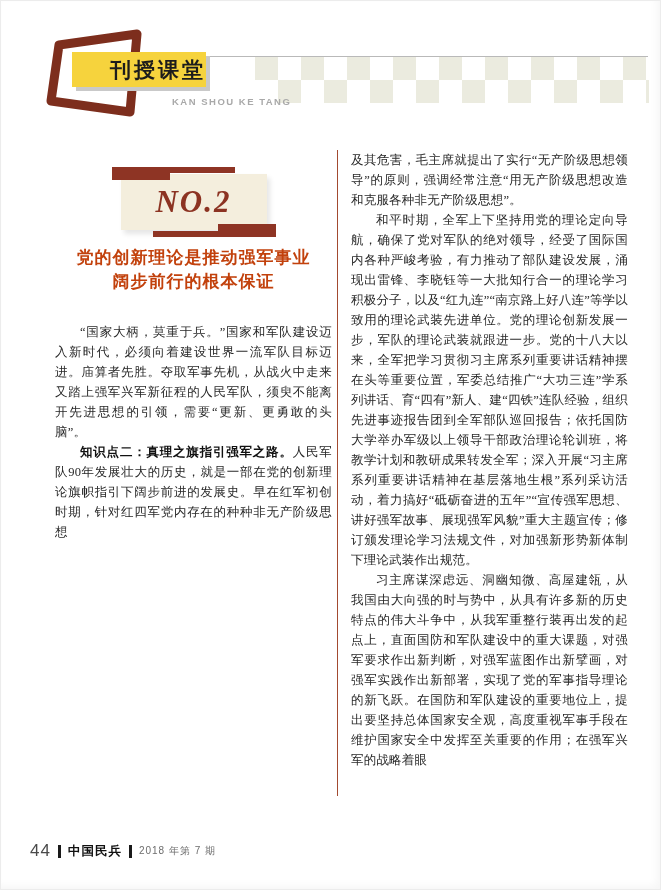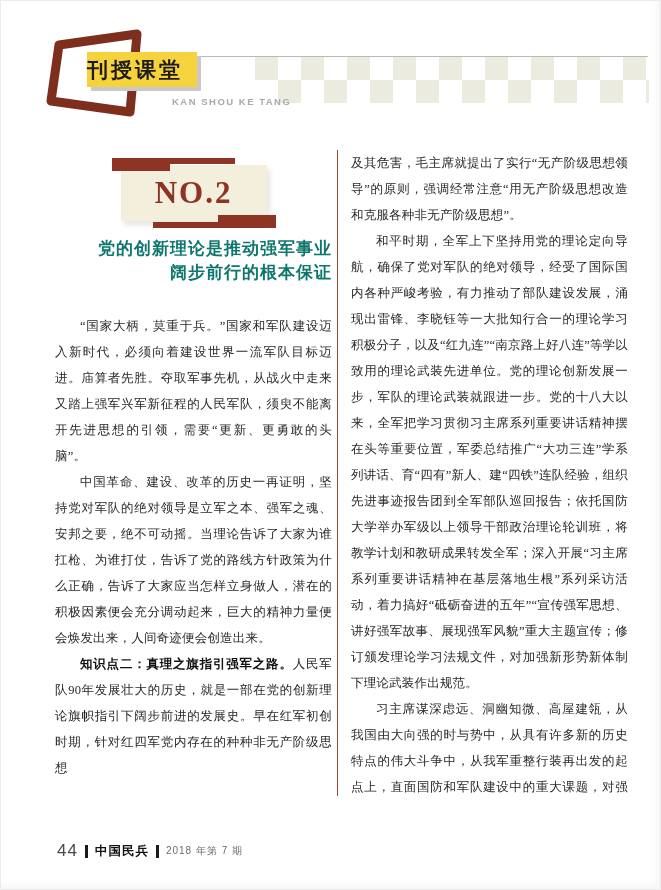--- a/index.html
+++ b/index.html
@@ -11,69 +11,69 @@
   }
   
   .hdr-rule{position:absolute;top:56px;left:200px;width:448px;height:1px;background:#b9b9b9;}
   .checker{
     position:absolute;top:57px;left:255px;width:394px;height:46px;
     background:repeating-conic-gradient(#ebebdf 0 25%, transparent 0 50%);
     background-size:46px 46px;background-position:-23px 0;
   }
   .hdr-shape{position:absolute;left:42px;top:28px;width:104px;height:96px;}
   .hdr-badge{
-    position:absolute;left:87px;top:52px;width:110px;height:35px;
+    position:absolute;left:72px;top:52px;width:110px;height:35px;
     background:#f6d33d;box-shadow:4px 4px 0 #c9c9c9;
-    display:flex;align-items:center;justify-content:flex-start;
+    display:flex;align-items:center;justify-content:flex-end;
     font-family:"Liberation Sans","DejaVu Sans",sans-serif;
-    font-weight:bold;font-size:21px;letter-spacing:3px;color:#1c1c1c;z-index:2;
+    font-weight:bold;font-size:21px;letter-spacing:3px;color:#1c1c1c;z-index:2;padding-left:24px;
   }
   .hdr-sub{
     position:absolute;left:137px;top:96px;
     font-family:"Liberation Sans","DejaVu Sans",sans-serif;
     font-size:9.5px;letter-spacing:1.5px;color:#a9a9a9;font-weight:bold;padding-left:35px;
   }
   
   .divider{position:absolute;left:337px;top:150px;width:1px;height:646px;background:#a24a30;}
   .col{position:absolute;top:148px;width:277px;height:652px;overflow:hidden;}
   .col-left{left:55px;}
   .col-right{left:351px;}
   
-  .no2-wrap{width:146px;margin:17px auto 0;position:relative;}
+  .no2-wrap{width:146px;margin:26px auto 0;position:relative;font-style:italic;}
   .no2-box{
     position:relative;width:146px;height:56px;background:#f4eedd;
     box-shadow:3px 4px 5px rgba(0,0,0,0.10);
     display:flex;align-items:center;justify-content:center;
   }
   .no2-num{
     font-family:"Liberation Serif","DejaVu Serif",serif;font-weight:bold;
     font-size:31px;color:#8c3322;letter-spacing:2px;
   }
   .bar{position:absolute;background:#8e3424;}
   .bar-tl-thick{top:-7px;left:-9px;width:58px;height:13px;}
   .bar-tl-thin{top:-7px;left:46px;width:68px;height:6px;}
   .bar-br-thick{bottom:-7px;right:-9px;width:58px;height:13px;}
   .bar-br-thin{bottom:-7px;right:46px;width:68px;height:6px;}
   
   .sec-title{
-    margin-top:16px;text-align:right;font-weight:bold;
-    font-size:17px;line-height:24px;color:#0f766e;letter-spacing:1px;
+    margin-top:16px;text-align:center;font-weight:bold;
+    font-size:17px;line-height:24px;color:#c2410c;letter-spacing:1px;
   }
   
   .paras{margin-top:28px;}
   .col-right .paras{margin-top:2px;}
   .para{
-    margin:0;font-size:12.5px;line-height:26px;color:#282828;
+    margin:0;font-size:12.5px;line-height:20px;color:#282828;
     text-align:justify;text-indent:2em;letter-spacing:0.2px;
   }
   .para.noindent{text-indent:0;}
   .p-lead{font-weight:bold;color:#111;}
   
   .footer{
-    position:absolute;left:57px;top:841px;display:flex;align-items:center;
+    position:absolute;left:30px;top:841px;display:flex;align-items:center;
     font-family:"Liberation Sans","DejaVu Sans",sans-serif;color:#222;
   }
   .pg-num{font-size:17px;color:#4a4a4a;letter-spacing:1px;}
   .fsep{display:inline-block;width:3px;height:13px;background:#1a1a1a;margin:0 7px;}
   .mag{font-size:12.5px;font-weight:bold;color:#111;letter-spacing:1px;}
   .issue{font-size:10px;color:#6d6d6d;letter-spacing:1px;}
 </style>
 </head>
 <body>
 
@@ -98,21 +98,20 @@
       <span class="bar bar-br-thin"></span>
       <span class="no2-num">NO.2</span>
     </div>
   </div>
   <div class="sec-title">
     <div>党的创新理论是推动强军事业</div>
     <div>阔步前行的根本保证</div>
   </div>
   <div class="paras" id="left-paras">
       <p class="para"><span>“国家大柄，莫重于兵。”国家和军队建设迈入新时代，必须向着建设世界一流军队目标迈进。庙算者先胜。夺取军事先机，从战火中走来又踏上强军兴军新征程的人民军队，须臾不能离开先进思想的引领，需要“更新、更勇敢的头脑”。</span></p>
-      <p class="para"><span>中国革命、建设、改革的历史一再证明，坚持党对军队的绝对领导是立军之本、强军之魂、安邦之要，绝不可动摇。当理论告诉了大家为谁扛枪、为谁打仗，告诉了党的路线方针政策为什么正确，告诉了大家应当怎样立身做人，潜在的积极因素便会充分调动起来，巨大的精神力量便会焕发出来，人间奇迹便会创造出来。</span></p>
       <p class="para"><span class="p-lead">知识点二：真理之旗指引强军之路。</span><span>人民军队90年发展壮大的历史，就是一部在党的创新理论旗帜指引下阔步前进的发展史。早在红军初创时期，针对红四军党内存在的种种非无产阶级思想</span></p>
     </div>
 </div>
 
 <div class="col col-right">
   <div class="paras" id="right-paras">
       <p class="para noindent"><span>及其危害，毛主席就提出了实行“无产阶级思想领导”的原则，强调经常注意“用无产阶级思想改造和克服各种非无产阶级思想”。</span></p>
       <p class="para"><span>和平时期，全军上下坚持用党的理论定向导航，确保了党对军队的绝对领导，经受了国际国内各种严峻考验，有力推动了部队建设发展，涌现出雷锋、李晓钰等一大批知行合一的理论学习积极分子，以及“红九连”“南京路上好八连”等学以致用的理论武装先进单位。党的理论创新发展一步，军队的理论武装就跟进一步。党的十八大以来，全军把学习贯彻习主席系列重要讲话精神摆在头等重要位置，军委总结推广“大功三连”学系列讲话、育“四有”新人、建“四铁”连队经验，组织先进事迹报告团到全军部队巡回报告；依托国防大学举办军级以上领导干部政治理论轮训班，将教学计划和教研成果转发全军；深入开展“习主席系列重要讲话精神在基层落地生根”系列采访活动，着力搞好“砥砺奋进的五年”“宣传强军思想、讲好强军故事、展现强军风貌”重大主题宣传；修订颁发理论学习法规文件，对加强新形势新体制下理论武装作出规范。</span></p>
       <p class="para"><span>习主席谋深虑远、洞幽知微、高屋建瓴，从我国由大向强的时与势中，从具有许多新的历史特点的伟大斗争中，从我军重整行装再出发的起点上，直面国防和军队建设中的重大课题，对强军要求作出新判断，对强军蓝图作出新擘画，对强军实践作出新部署，实现了党的军事指导理论的新飞跃。在国防和军队建设的重要地位上，提出要坚持总体国家安全观，高度重视军事手段在维护国家安全中发挥至关重要的作用；在强军兴军的战略着眼</span></p>
     </div>

